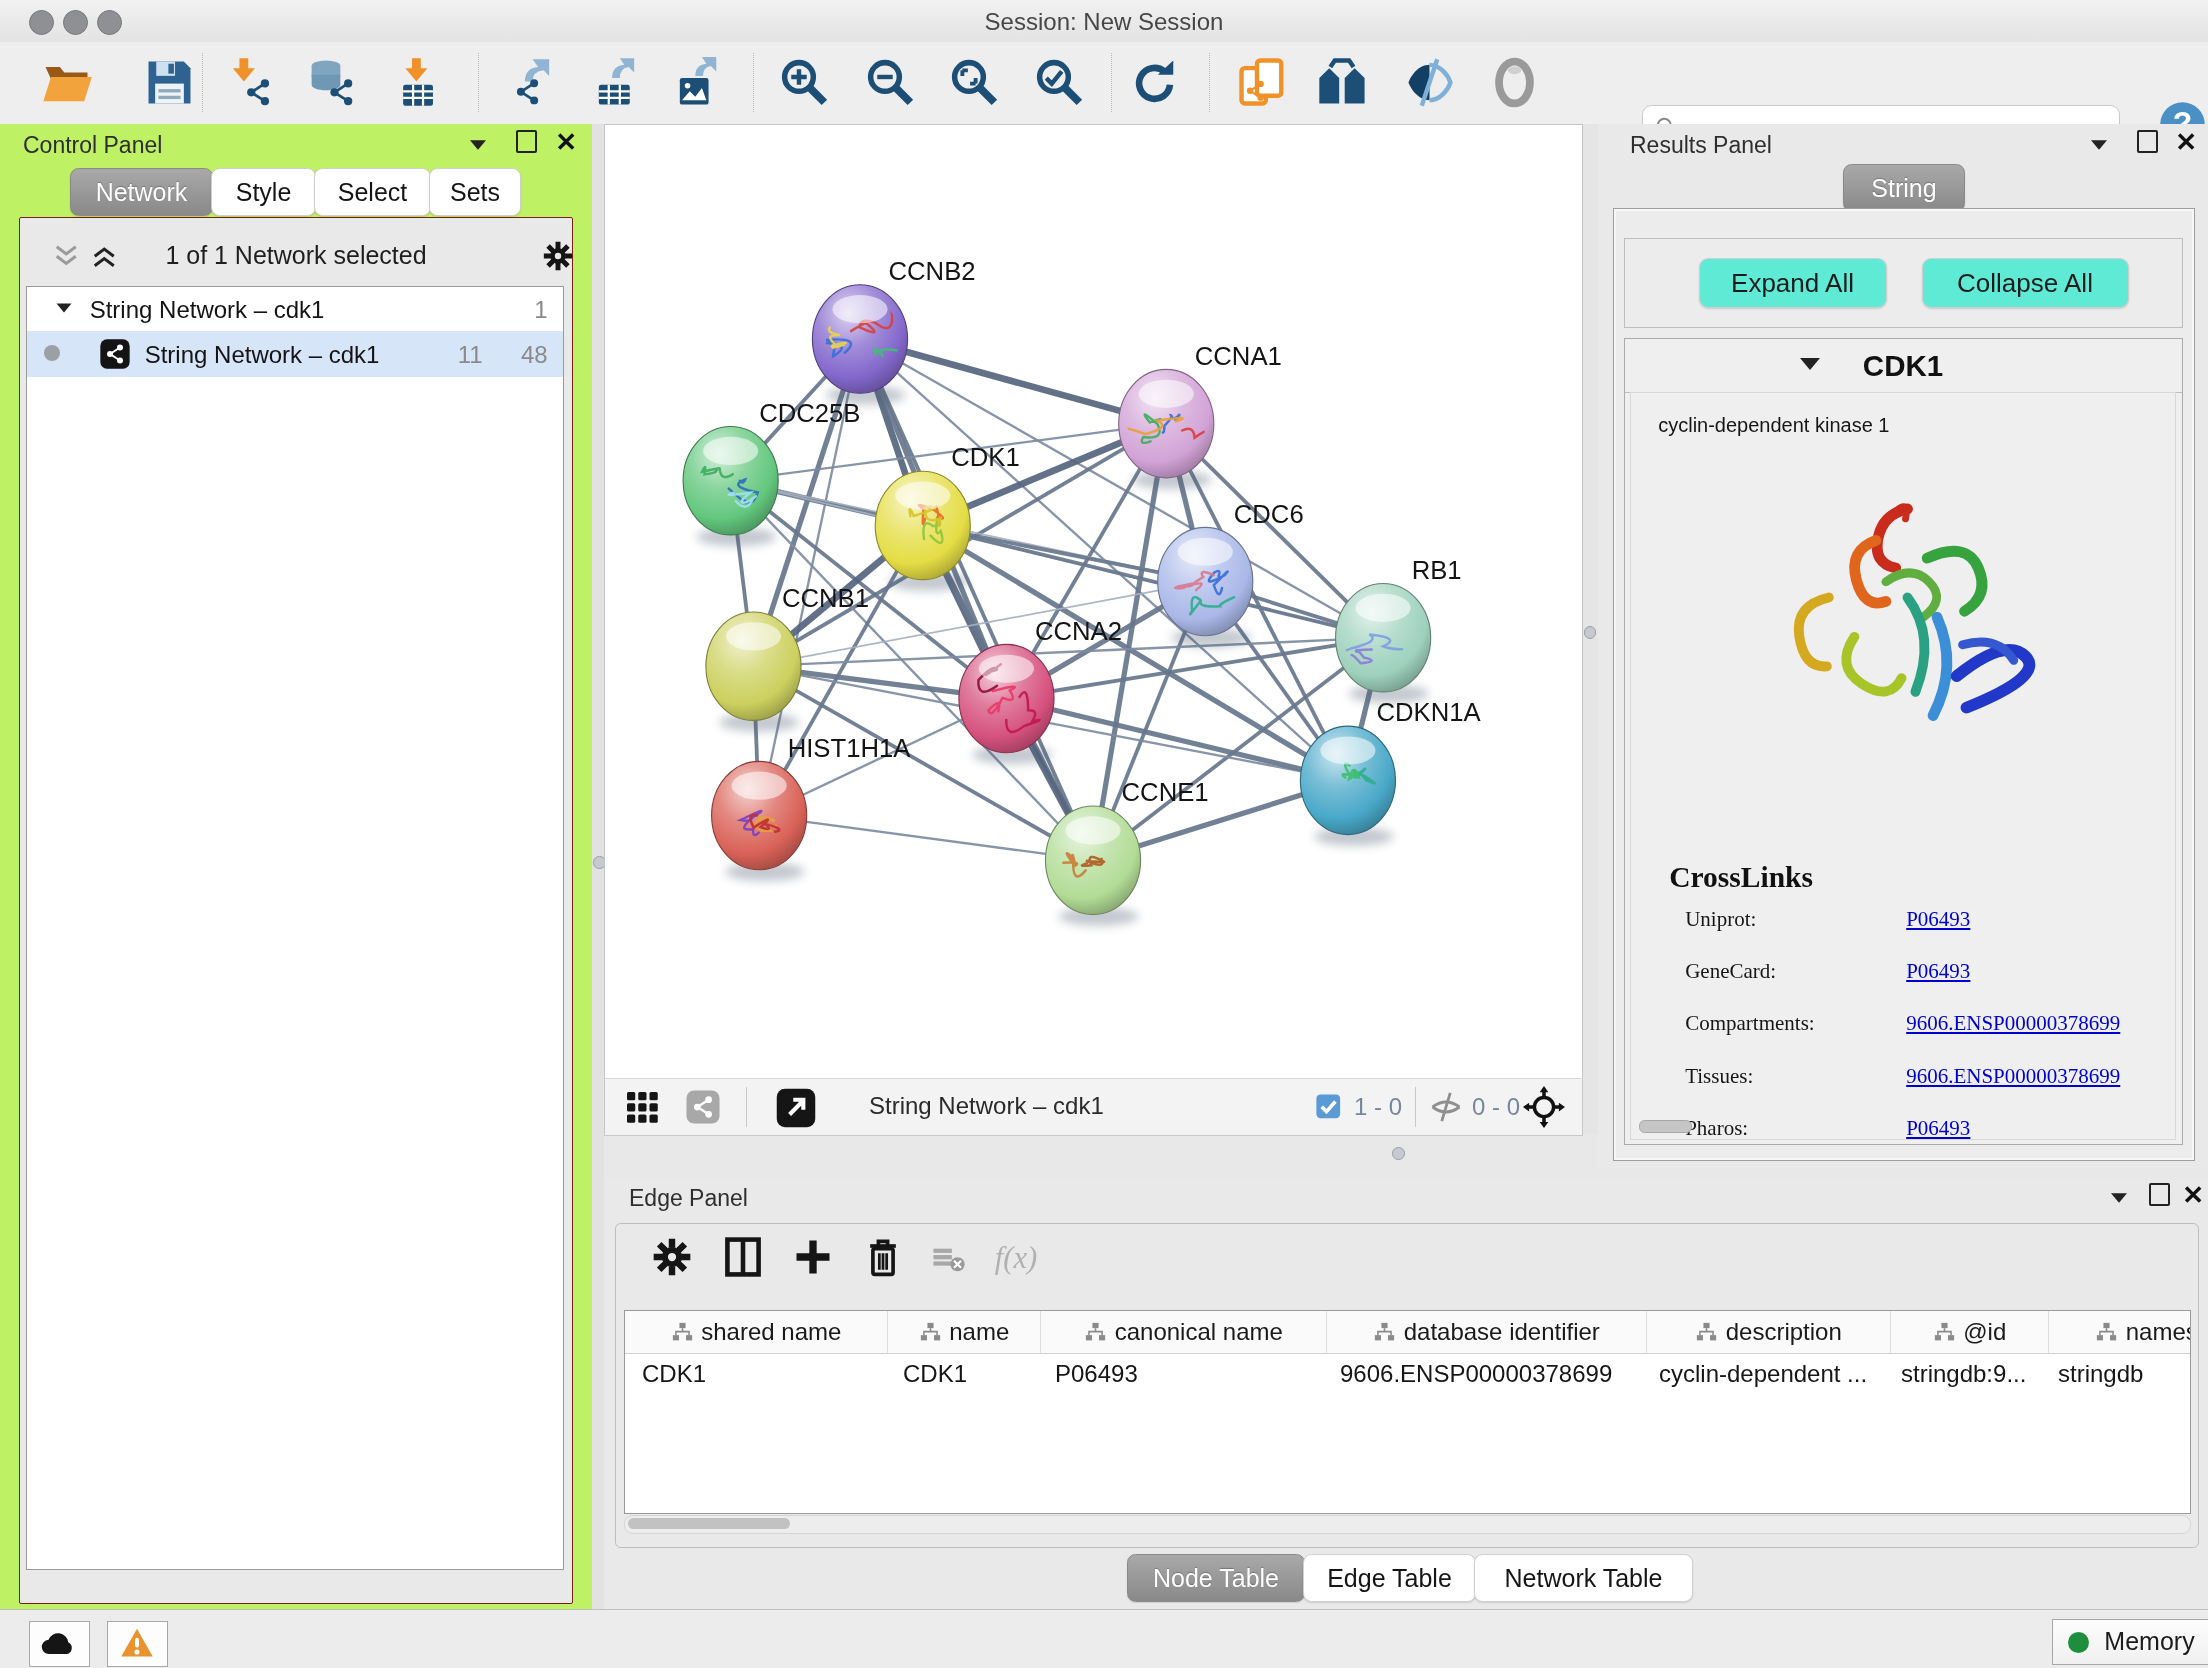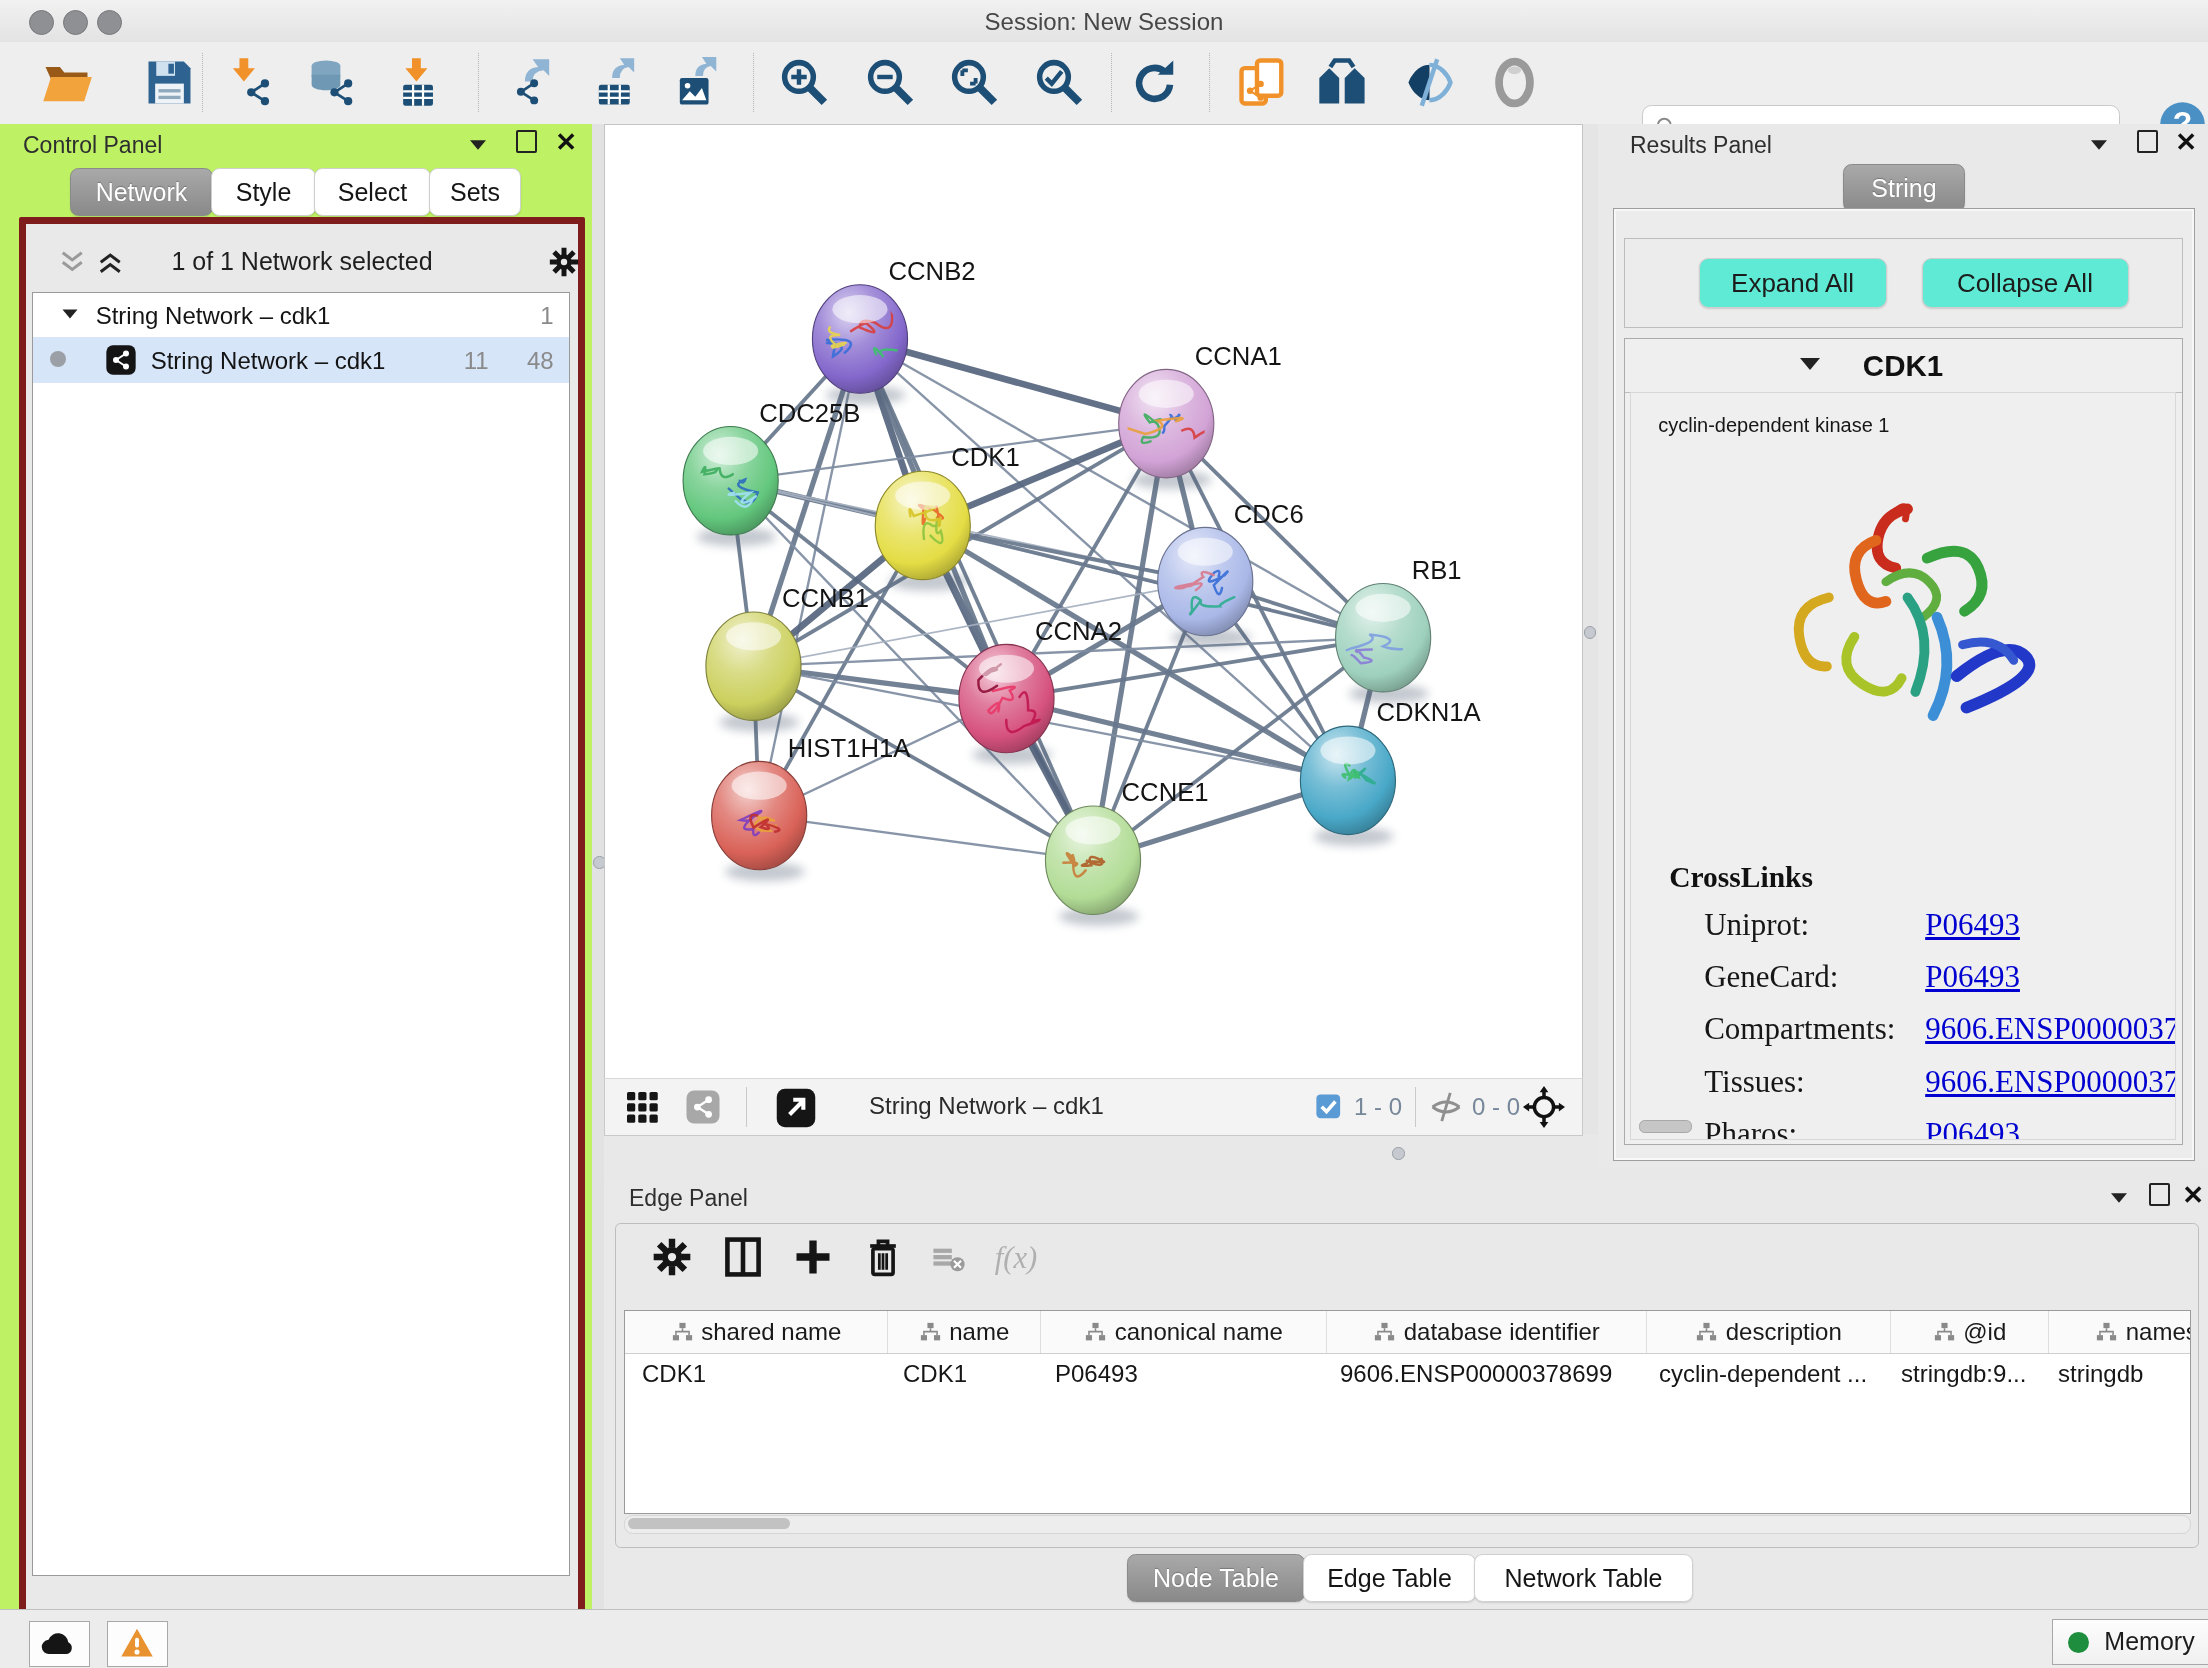--- a/index.html
+++ b/index.html
@@ -28,21 +28,21 @@
   .tri-down{width:0;height:0;border-left:10.5px solid transparent;border-right:10.5px solid transparent;border-top:12.4px solid #222;display:inline-block;}
   .sq{width:17px;height:19px;border:2.9px solid #222;display:inline-block;border-radius:1.9px;}
   .xx{font-size:26px;font-weight:bold;color:#111;}
   .tab{position:absolute;height:46px;border-radius:8.6px;background:#fff;border:1px solid #cfcfcf;
        font-size:25px;text-align:center;line-height:46px;color:#151515;cursor:pointer;box-shadow:0 1px 1.9px rgba(0,0,0,.12);}
   .tab.sel{background:linear-gradient(#a9a9a9,#898989);color:#fff;border-color:#8a8a8a;text-shadow:0 -1px 1px rgba(0,0,0,.25);}
   .grip{position:absolute;width:10.5px;height:10.5px;border-radius:50%;background:#c6cad0;border:1px solid #9aa0a6;}
   
   #control-panel{left:0;top:124px;width:592px;height:1486px;background:#bef264;border-right:1px solid #c2c2c2;}
   #cp-box{position:absolute;left:19px;top:93px;width:552px;height:1385px;background:#e9e9e9;
-          border:7px solid #7f1d1d;border-radius:2px;}
+          border:1px solid #7f1d1d;border-radius:2px;}
   #cp-status{position:absolute;left:0;top:13.3px;width:100%;height:49px;}
   #cp-status .txt{position:absolute;left:0;right:0;text-align:center;top:9.5px;font-size:25px;color:#1e1e1e;}
   #cp-list{position:absolute;left:5.7px;top:68px;width:536px;height:1282px;background:#fff;border:1px solid #9a9a9a;}
   .net-row{position:absolute;left:0;width:100%;height:44px;}
   .net-row .lbl{position:absolute;top:8.6px;font-size:24px;color:#141414;}
   .net-row .num{position:absolute;top:8.6px;font-size:24px;color:#8a8a8a;text-align:right;}
   #net-row-child{background:#d7e5f9;height:46px;}
   .dot{position:absolute;width:16px;height:16px;border-radius:50%;background:#9aa0a6;}
   
   #network-area{left:604px;top:124px;width:977px;height:1010px;}
@@ -60,21 +60,21 @@
   #rp-buttons{position:absolute;left:9.5px;top:28.5px;width:557px;height:88px;border:1px solid #bdbdbd;}
   .rp-btn{position:absolute;top:19px;height:48px;background:#5eead4;border:1px solid #cfcfcf;border-radius:9.5px;
           font-size:26px;text-align:center;line-height:48px;cursor:pointer;box-shadow:0 1px 1.9px rgba(0,0,0,.15);}
   #rp-section{position:absolute;left:9.5px;top:129px;width:557px;height:805px;border:1px solid #ababab;background:#efefef;}
   #rp-sec-head{position:absolute;left:0;top:0;width:100%;height:53px;border-bottom:1px solid #bdbdbd;}
   #rp-gene{position:absolute;left:0;right:0;top:9.5px;text-align:center;font-size:29.5px;font-weight:bold;color:#111;}
   #rp-content{position:absolute;left:5.7px;top:53px;width:544px;height:746px;background:#efefef;border:1px solid #d8d8d8;overflow:hidden;}
   #rp-desc{position:absolute;left:27px;top:21px;font-size:20px;color:#161616;}
   #protein{position:absolute;left:129px;top:82px;width:295px;height:304px;}
   #xl-title{position:absolute;left:38px;top:468px;font-family:"Liberation Serif",serif;font-size:29.5px;font-weight:bold;color:#111;}
-  .xl-row{position:absolute;left:73px;height:52px;font-family:"Liberation Serif",serif;font-size:31px;color:#161616;}
+  .xl-row{position:absolute;left:54px;height:52px;font-family:"Liberation Serif",serif;font-size:21px;color:#161616;}
   .xl-row a{position:absolute;left:221px;color:#0000d0;text-decoration:underline;white-space:nowrap;cursor:pointer;}
   #rp-hthumb{position:absolute;left:7.6px;top:727px;width:51px;height:11.4px;background:#c6c6c6;border:1px solid #a8a8a8;border-radius:5.7px;}
   
   #table-panel{left:604px;top:1179px;width:1605px;height:430px;background:#e9e9e9;}
   #tp-box{position:absolute;left:11.4px;top:44px;width:1582px;height:323px;background:#e9e9e9;border:1px solid #bdbdbd;border-radius:5.7px;}
   .tp-icon{position:absolute;top:11.4px;width:44px;height:44px;cursor:pointer;}
   #tbl{position:absolute;left:7.6px;top:86px;width:1565px;height:202px;background:#fff;border:1px solid #9a9a9a;overflow:hidden;}
   #tbl-head{position:absolute;left:0;top:0;height:42px;display:flex;background:#fafafa;border-bottom:1px solid #cfcfcf;}
   .th{display:flex;align-items:center;justify-content:center;gap:7.6px;border-right:1px solid #dedede;
       font-size:24px;color:#1a1a1a;overflow:hidden;white-space:nowrap;flex:none;cursor:pointer;}

